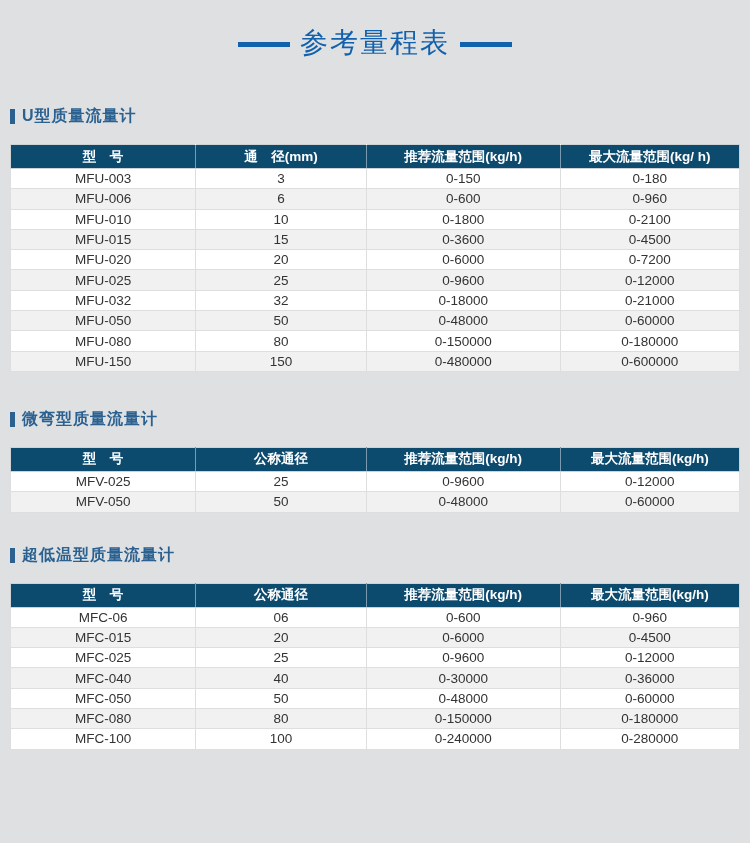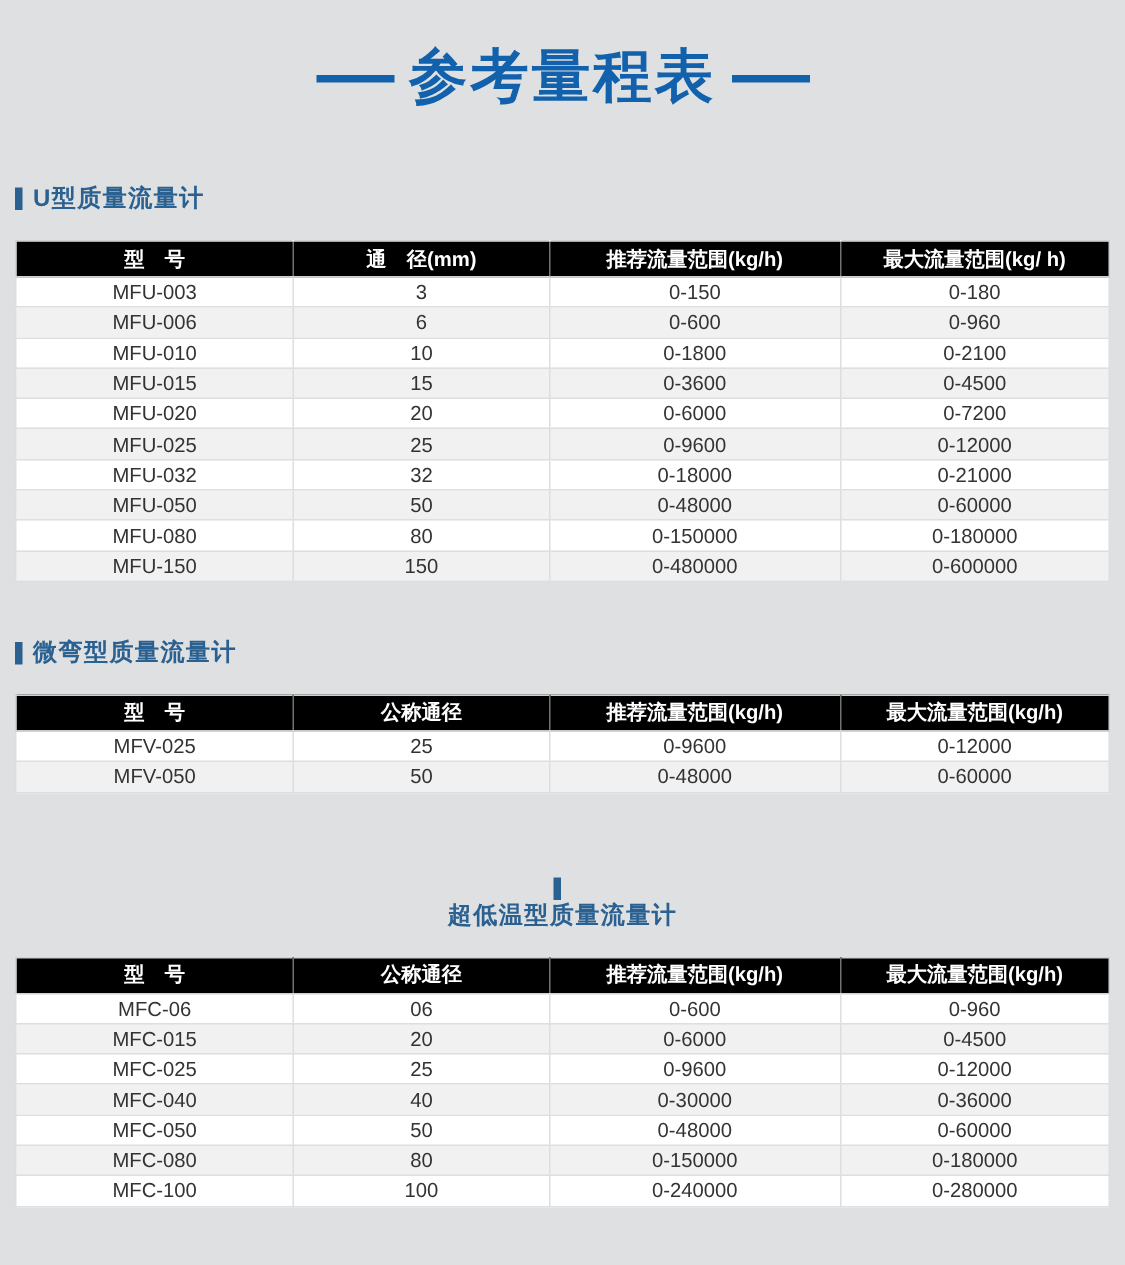--- a/index.html
+++ b/index.html
@@ -13,22 +13,22 @@
     overflow: hidden;
   }
   .page-title-wrap {
     padding-top: 24px;
     display: flex;
     align-items: center;
     justify-content: center;
     gap: 10px;
   }
   .page-title {
-    font-size: 39px;
-    font-weight: bold;
+    font-size: 28px;
+    font-weight: normal;
     color: #1261ad;
     letter-spacing: 2px;
     text-align: center;
   }
   .title-dash {
     width: 52px;
     height: 5px;
     background: #1261ad;
     margin-top: 3px;
   }
@@ -43,35 +43,35 @@
   }
   .section-heading .bar {
     width: 5px;
     height: 15px;
     background: #2a6191;
     margin-right: 7px;
     flex: 0 0 auto;
   }
   .sec-1 .section-heading { margin-top: 44px; }
   .sec-2 .section-heading { margin-top: 37px; }
-  .sec-3 .section-heading { margin-top: 56px; flex-direction: column; }
+  .sec-3 .section-heading { margin-top: 32px; }
   table.range-table {
     width: 730px;
     margin-top: 17px;
     border-collapse: collapse;
     table-layout: fixed;
     background: #ffffff;
     border: 1px solid #cfd2d4;
   }
   table.range-table col.c1 { width: 25.4%; }
   table.range-table col.c2 { width: 23.4%; }
   table.range-table col.c3 { width: 26.6%; }
   table.range-table col.c4 { width: 24.6%; }
   table.range-table th {
-    background: #000000;
+    background: #0c4a6e;
     color: #ffffff;
     font-size: 13.5px;
     font-weight: bold;
     height: 24px;
     text-align: center;
     border-right: 1px solid rgba(255,255,255,0.45);
     border-bottom: 1px solid #cfd2d4;
   }
   table.range-table th:last-child { border-right: none; }
   table.range-table td {

